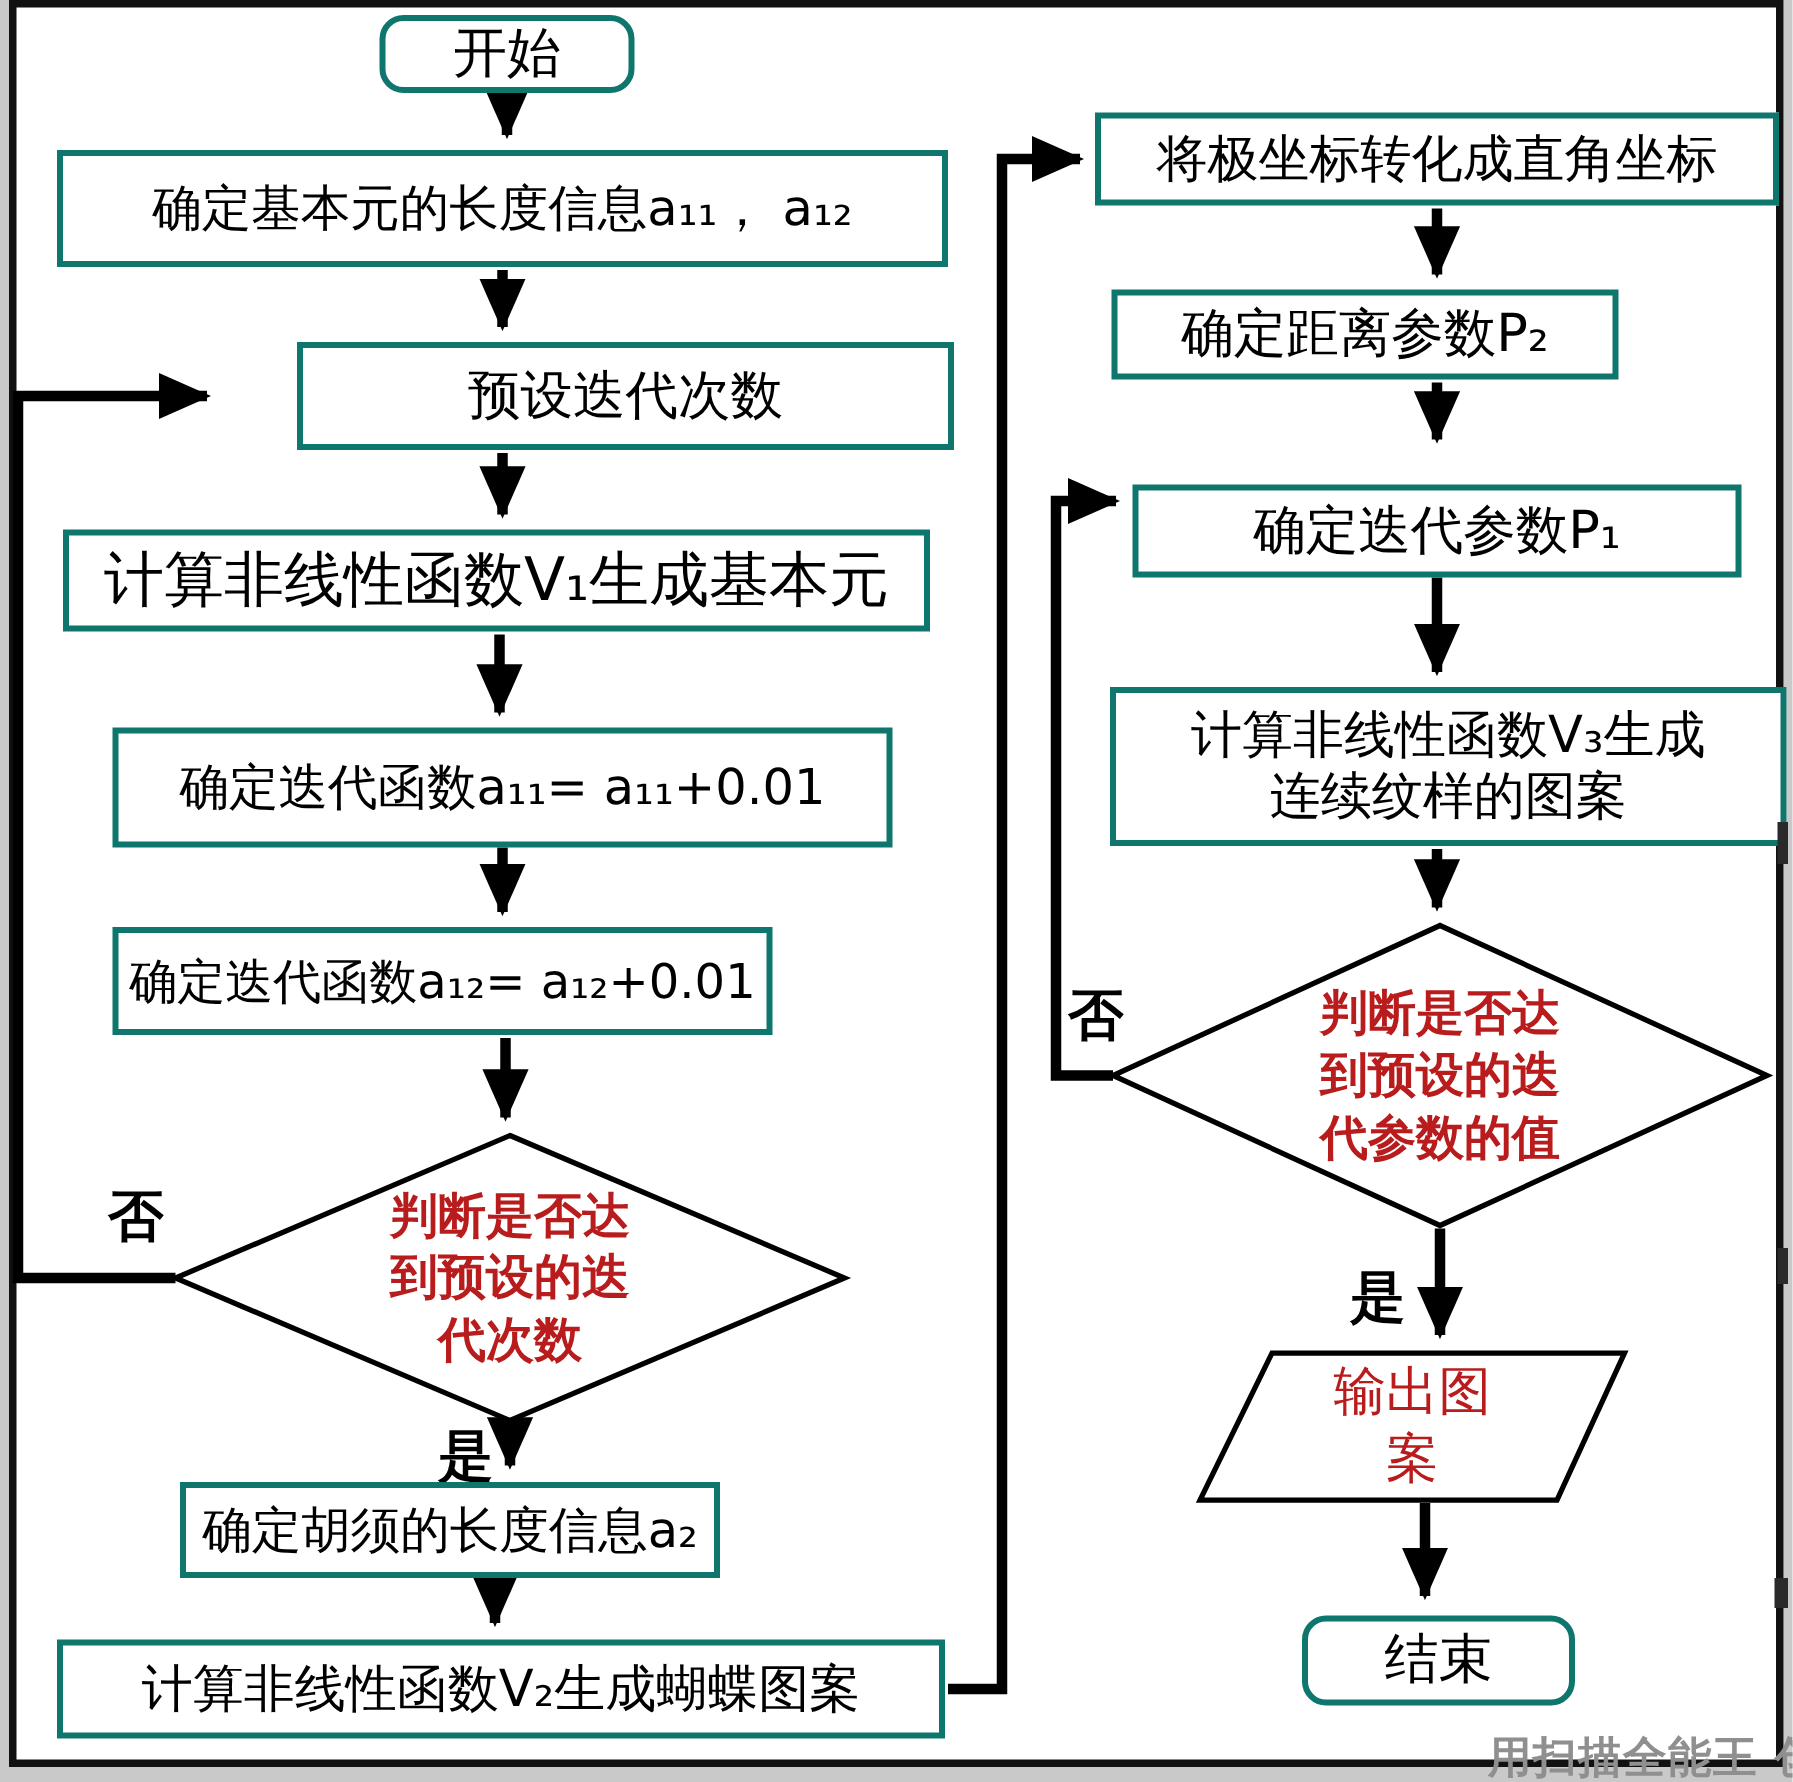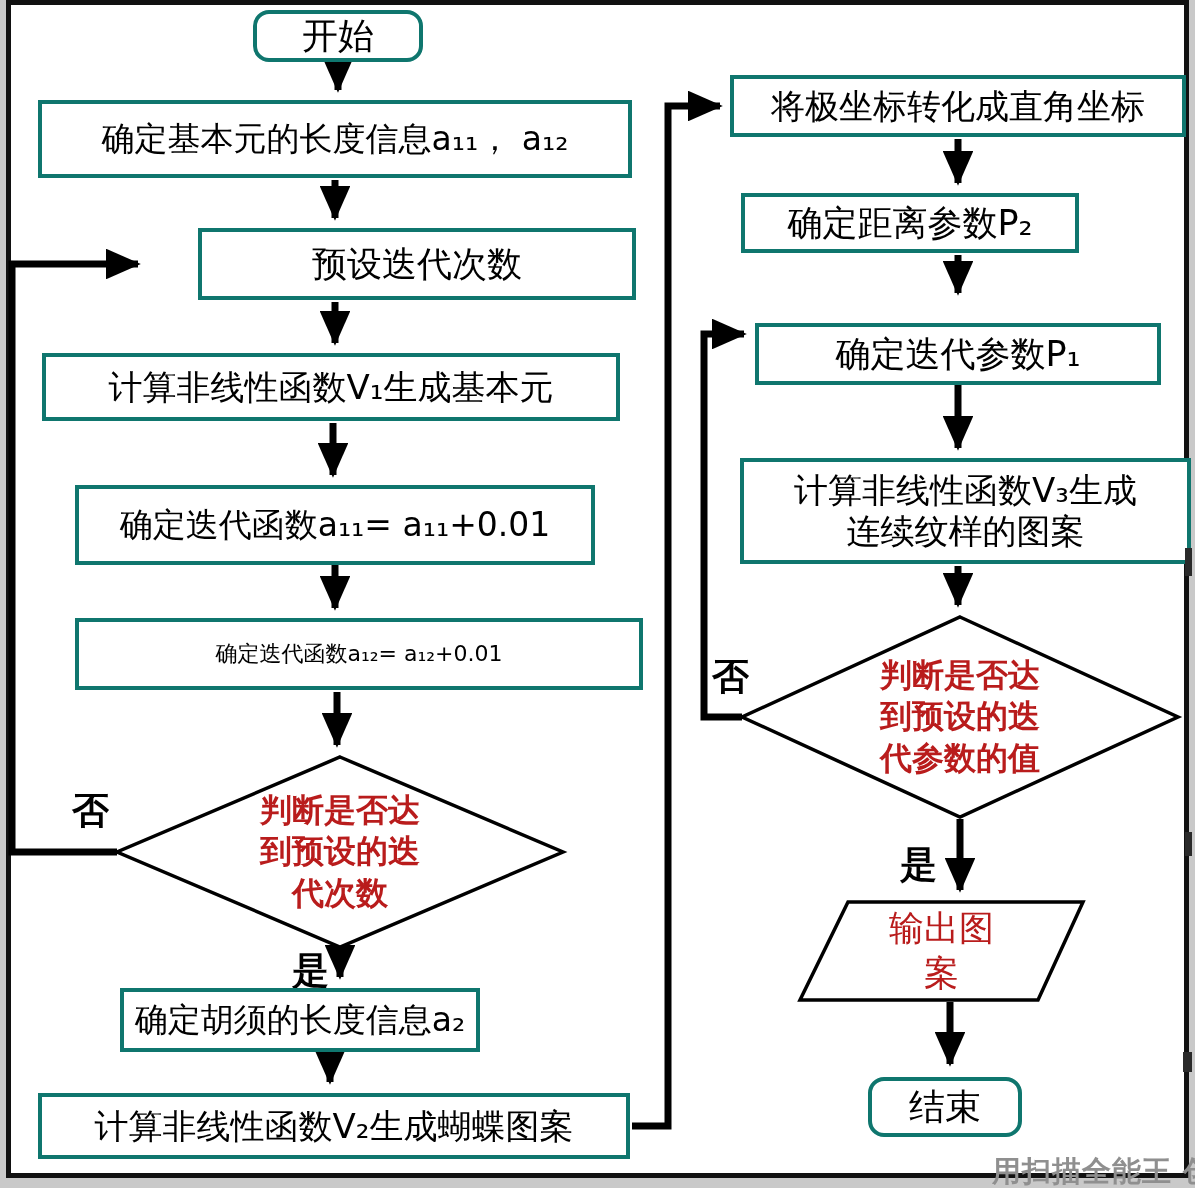--- a/index.html
+++ b/index.html
@@ -76,25 +76,25 @@
 
   <polygon points="848,902 1083,902 1038,1000 800,1000" fill="#fff" stroke="#000" stroke-width="3.5"></polygon>
 </svg>
 
 <div class="node terminal" style="left:253px;top:10px;width:170px;height:52px;font-size:36px;">开始</div>
 
 <div class="node" style="left:38px;top:100px;width:594px;height:78px;font-size:33px;">确定基本元的长度信息a₁₁， a₁₂</div>
 
 <div class="node" style="left:150px;top:228px;width:438px;height:72px;margin-left:48px;">预设迭代次数</div>
 
-<div class="node" style="left:42px;top:353px;width:578px;height:68px;font-size:34px;">计算非线性函数V₁生成基本元</div>
+<div class="node" style="left:42px;top:353px;width:578px;height:68px;font-size:40px;">计算非线性函数V₁生成基本元</div>
 
 <div class="node" style="left:75px;top:485px;width:520px;height:80px;font-size:33px;">确定迭代函数a₁₁= a₁₁+0.01</div>
 
-<div class="node" style="left:75px;top:618px;width:568px;height:72px;font-size:22px;">确定迭代函数a₁₂= a₁₂+0.01</div>
+<div class="node" style="left:75px;top:618px;width:440px;height:72px;font-size:32px;">确定迭代函数a₁₂= a₁₂+0.01</div>
 
 <div class="shape-text multiline" style="left:117px;top:757px;width:446px;height:190px;">判断是否达
 到预设的迭
 代次数</div>
 
 <div class="edge-label" style="left:72px;top:786px;">否</div>
 
 <div class="edge-label" style="left:292px;top:946px;">是</div>
 
 <div class="node" style="left:120px;top:988px;width:360px;height:64px;font-size:33px;">确定胡须的长度信息a₂</div>
@@ -114,19 +114,19 @@
 到预设的迭
 代参数的值</div>
 
 <div class="edge-label" style="left:712px;top:652px;">否</div>
 
 <div class="edge-label" style="left:900px;top:840px;">是</div>
 
 <div class="shape-text multiline" style="left:800px;top:902px;width:283px;height:98px;font-size:35px;font-weight:normal;">输出图
 案</div>
 
-<div class="node terminal" style="left:868px;top:1077px;width:154px;height:60px;font-size:36px;">结束</div>
+<div class="node terminal" style="left:868px;top:1077px;width:182px;height:60px;font-size:36px;">结束</div>
 
 <div class="artifact" style="left:1185px;top:548px;width:7px;height:28px;"></div>
 <div class="artifact" style="left:1185px;top:832px;width:7px;height:24px;"></div>
 <div class="artifact" style="left:1183px;top:1052px;width:9px;height:20px;"></div>
 
 <div class="watermark">用扫描全能王 创建</div>
 
 </body></html>

